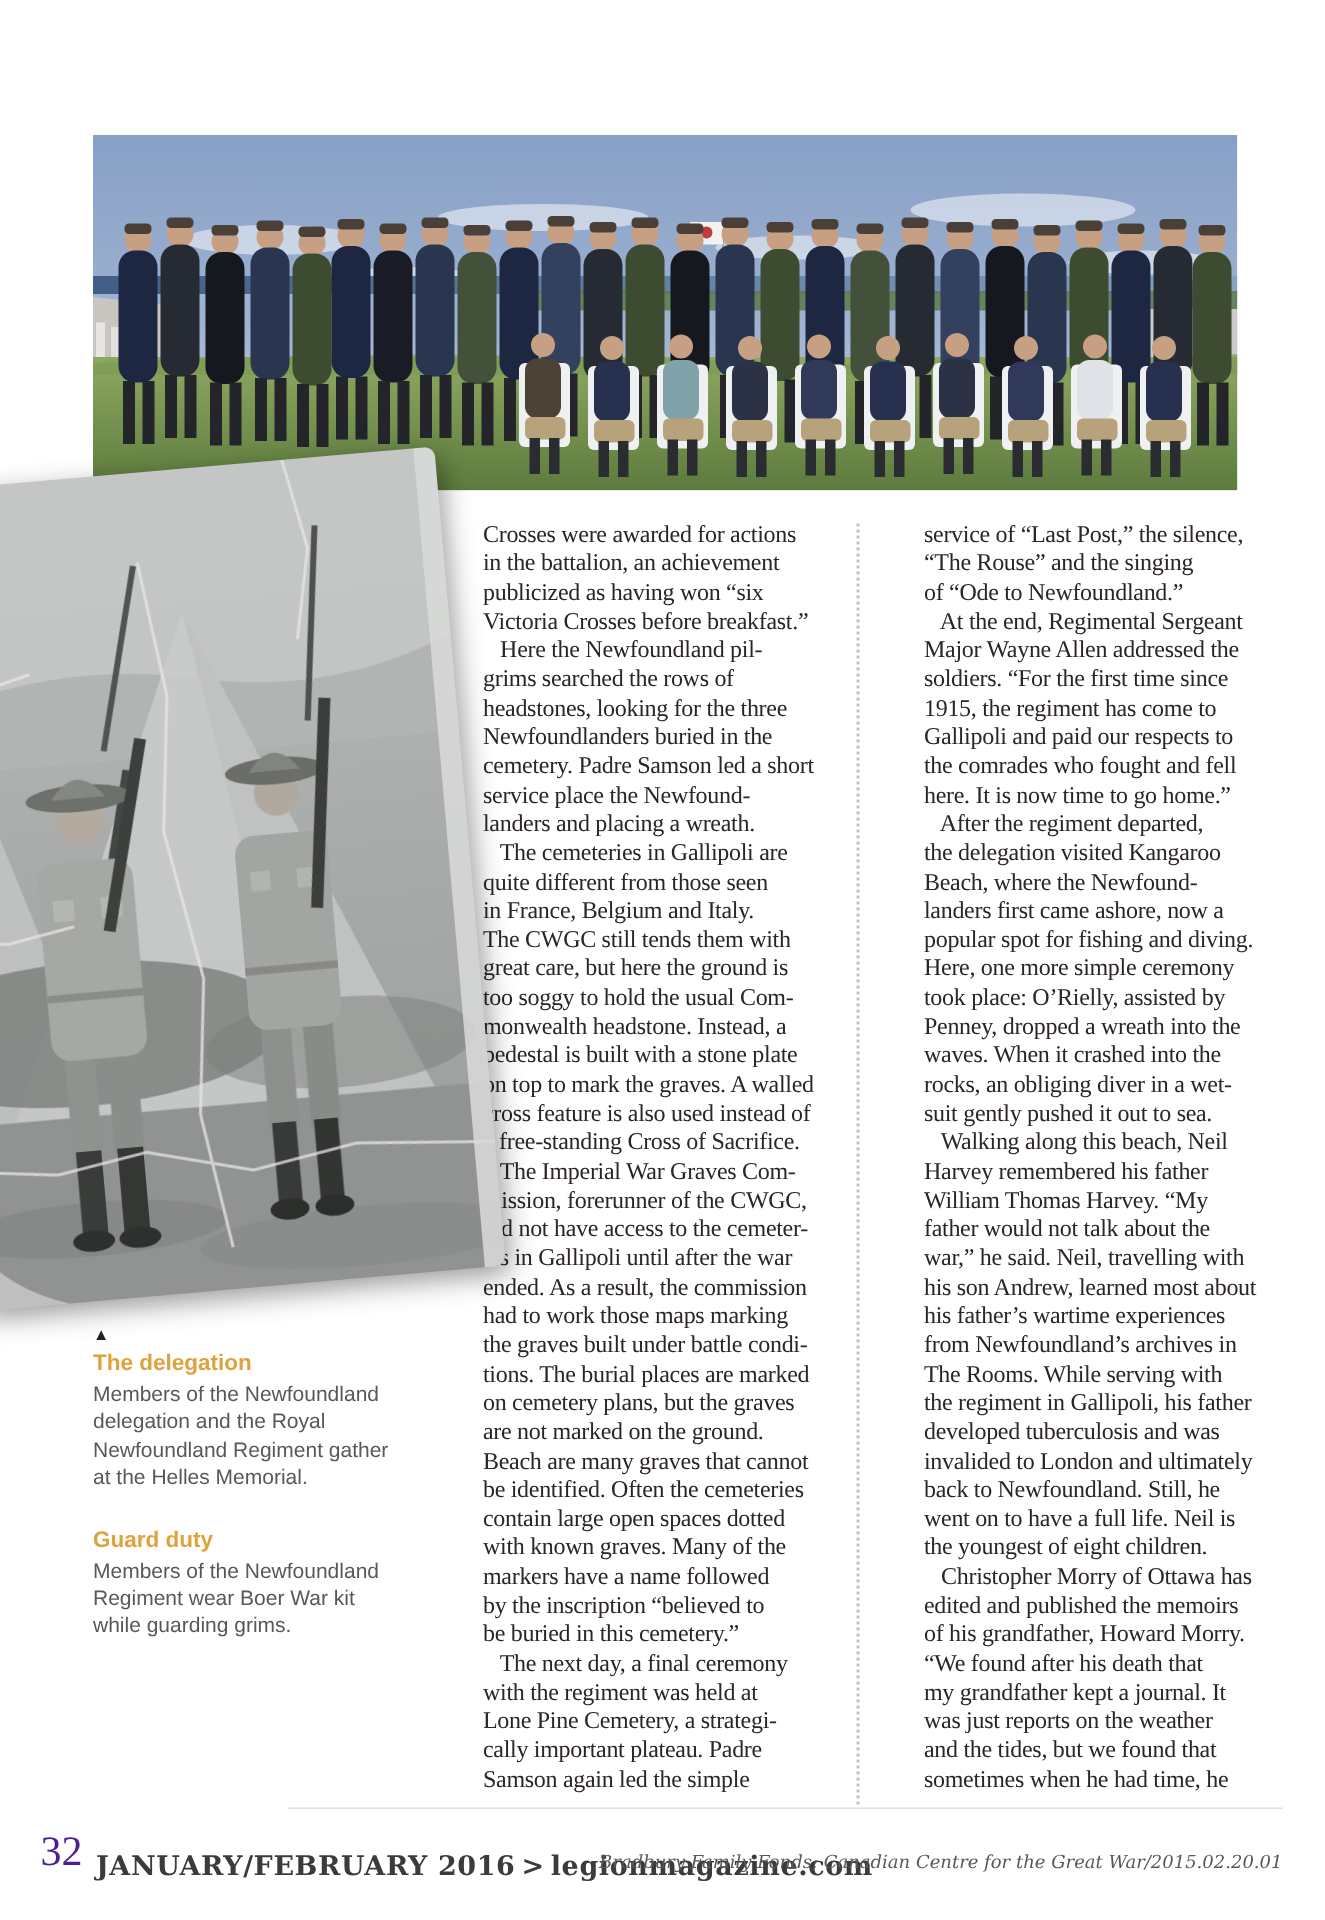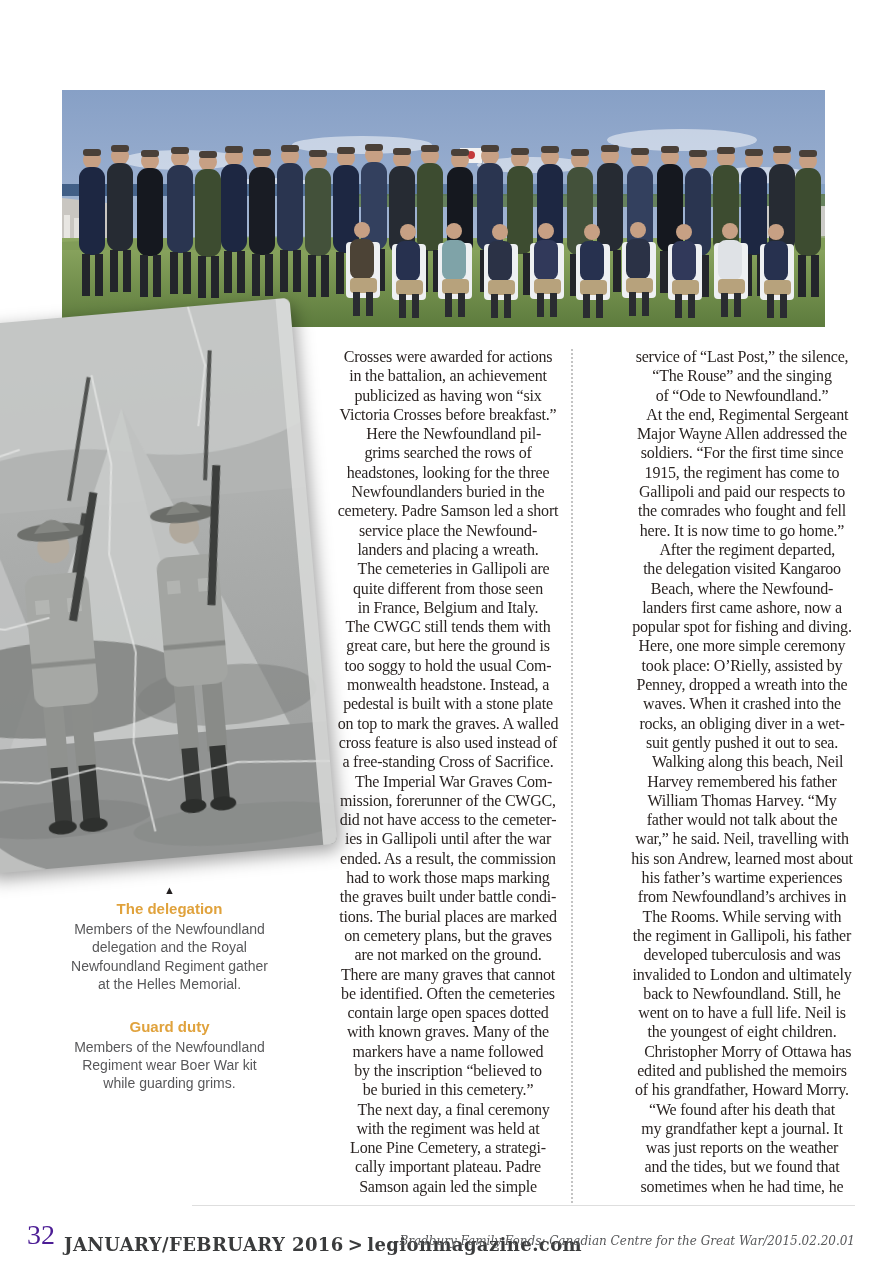--- a/index.html
+++ b/index.html
@@ -1,17 +1,17 @@
 <!DOCTYPE html>
 <html><head>
 <meta charset="utf-8">
 <style>
   html,body{margin:0;padding:0;background:#ffffff;}
   .page{position:relative;width:883px;height:1280px;background:#ffffff;overflow:hidden;
-        font-family:"Liberation Serif", serif;text-align:center;}
+        font-family:"Liberation Serif", serif;}
 
   
   .group-photo{position:absolute;left:62px;top:90px;width:763px;height:237px;z-index:1;overflow:hidden;}
   .group-photo svg{display:block;}
 
   
   .bw-photo{position:absolute;left:-38px;top:312px;width:352px;height:548px;z-index:3;
             transform:rotate(-5deg);transform-origin:50% 50%;
             filter:drop-shadow(3px 6px 9px rgba(0,0,0,0.38));}
   .bw-photo svg{display:block;border-radius:6px;}
@@ -267,21 +267,21 @@
       <div class="tline">   The Imperial War Graves Com-</div>
       <div class="tline">mission, forerunner of the CWGC,</div>
       <div class="tline">did not have access to the cemeter-</div>
       <div class="tline">ies in Gallipoli until after the war</div>
       <div class="tline">ended. As a result, the commission</div>
       <div class="tline">had to work those maps marking</div>
       <div class="tline">the graves built under battle condi-</div>
       <div class="tline">tions. The burial places are marked</div>
       <div class="tline">on cemetery plans, but the graves</div>
       <div class="tline">are not marked on the ground.</div>
-      <div class="tline">There are many graves that cannot</div>
+      <div class="tline">Beach are many graves that cannot</div>
       <div class="tline">be identified. Often the cemeteries</div>
       <div class="tline">contain large open spaces dotted</div>
       <div class="tline">with known graves. Many of the</div>
       <div class="tline">markers have a name followed</div>
       <div class="tline">by the inscription “believed to</div>
       <div class="tline">be buried in this cemetery.”</div>
       <div class="tline">   The next day, a final ceremony</div>
       <div class="tline">with the regiment was held at</div>
       <div class="tline">Lone Pine Cemetery, a strategi-</div>
       <div class="tline">cally important plateau. Padre</div>

